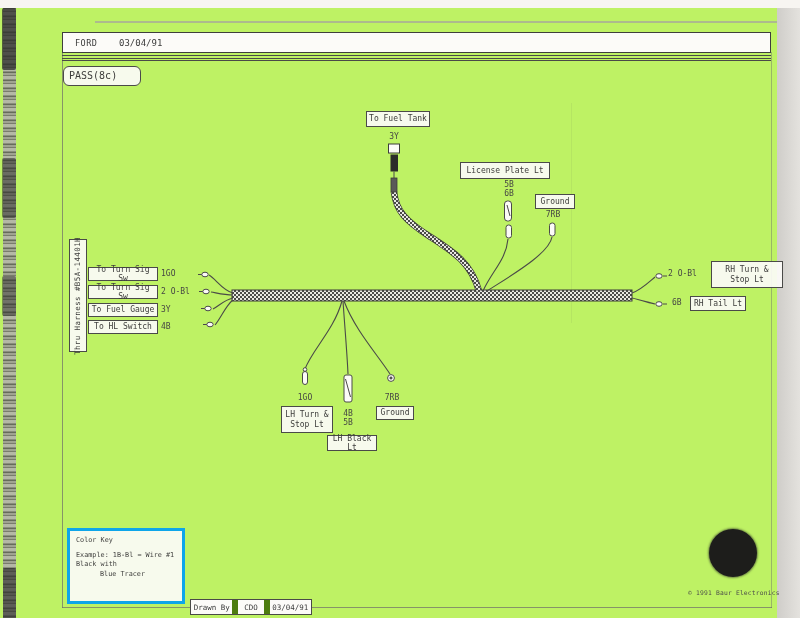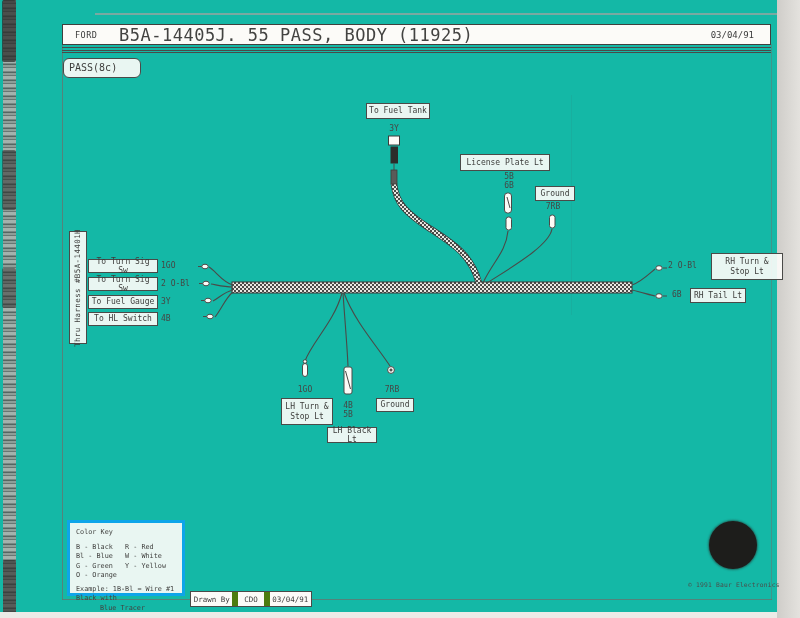--- a/index.html
+++ b/index.html
@@ -2,21 +2,21 @@
 <html><head>
 <meta charset="utf-8">
 <style>
   html,body{margin:0;padding:0;}
   body{
     width:800px;height:618px;position:relative;overflow:hidden;
     background:#f7f5f1;
     font-family:"DejaVu Sans Mono", monospace;
     color:#3c3c3c;
   }
-  .paper{position:absolute;inset:0;background:#14b8a6;}
+  .paper{position:absolute;inset:0;background:#bef264;margin-top:8px;}
   .abs{position:absolute;box-sizing:border-box;}
   .inkbox{
     border:1px solid #4a4a48;background:rgba(252,251,248,.92);
     display:flex;align-items:center;justify-content:center;
     font-size:8px;line-height:1.15;text-align:center;color:#3d3d3b;
     padding:1px 2px;
   }
   .wirecode{font-size:8px;color:#464644;text-align:center;line-height:1.1;}
   .scan-strip{
     left:3px;top:0;width:13px;height:618px;
@@ -54,21 +54,20 @@
   <div class="abs" style="left:777px;top:0;width:23px;height:618px;background:linear-gradient(to right,#cfcdc9,#e4e2de);"></div>
   <div class="abs" style="left:0;top:612px;width:777px;height:6px;background:#ecebe7;"></div>
   <div class="abs" style="left:571px;top:95px;width:1px;height:220px;background:rgba(80,80,78,.08);"></div>
 
   <div class="abs frame-line" style="left:62px;top:44px;width:1px;height:556px;opacity:.7;"></div>
   <div class="abs frame-line" style="left:771px;top:44px;width:1px;height:556px;opacity:.45;"></div>
   <div class="abs frame-line" style="left:62px;top:599px;width:710px;height:1px;opacity:.7;"></div>
 
   <div class="abs" style="left:62px;top:24px;width:709px;height:21px;border:1.5px solid #3f3f3d;background:#fcfbf8;display:flex;align-items:center;">
     <span style="font-size:8.5px;margin-left:12px;width:44px;letter-spacing:.5px;">FORD</span>
-    <span style="font-size:17px;letter-spacing:.5px;color:#434341;flex:1;">B5A-14405J. 55 PASS, BODY (11925)</span>
     <span style="font-size:9px;margin-right:16px;">03/04/91</span>
   </div>
   <div class="abs multiline" style="left:62px;top:46.5px;width:709px;height:7px;"></div>
 
   <div class="abs inkbox" style="left:63px;top:58px;width:78px;height:20px;justify-content:flex-start;font-size:10px;padding-left:5px;border-radius:6px;">
     <span>PASS(8c)</span>
   </div>
 
   <svg width="800" height="618" viewBox="0 0 800 618">
     <defs>
@@ -212,33 +211,20 @@
   <div class="abs inkbox" style="left:327px;top:427px;width:50px;height:16px;">
       <span>LH Black Lt</span>
     </div>
   <div class="abs wirecode" style="left:378px;top:386px;width:28px;">7RB</div>
   <div class="abs inkbox" style="left:376px;top:398px;width:38px;height:14px;">
       <span>Ground</span>
     </div>
 
   <div class="abs" style="left:67px;top:520px;width:118px;height:76px;border:3px solid #0ea5e9;background:rgba(252,251,248,.92);padding:5px 6px;box-sizing:border-box;">
     <div class="ck" style="margin-bottom:5px;">Color Key</div>
-    <div style="display:flex;">
-      <div style="width:52px;">
-        <div class="ck">B - Black</div>
-        <div class="ck">Bl - Blue</div>
-        <div class="ck">G - Green</div>
-        <div class="ck">O - Orange</div>
-      </div>
-      <div style="width:54px;">
-        <div class="ck">R - Red</div>
-        <div class="ck">W - White</div>
-        <div class="ck">Y - Yellow</div>
-      </div>
-    </div>
     <div class="ck" style="margin-top:4px;">Example: 1B-Bl = Wire #1 Black with</div>
     <div class="ck" style="margin-left:24px;">Blue Tracer</div>
   </div>
 
   <div class="abs" style="left:190px;top:591px;width:122px;height:16px;border:1px solid #4a4a48;background:#fcfbf8;display:flex;">
     <div class="tb-cell" style="width:46px;">Drawn By</div>
     <div class="tb-cell" style="width:28px;">CDO</div>
     <div class="tb-cell" style="width:46px;border-right:none;">03/04/91</div>
   </div>
 

